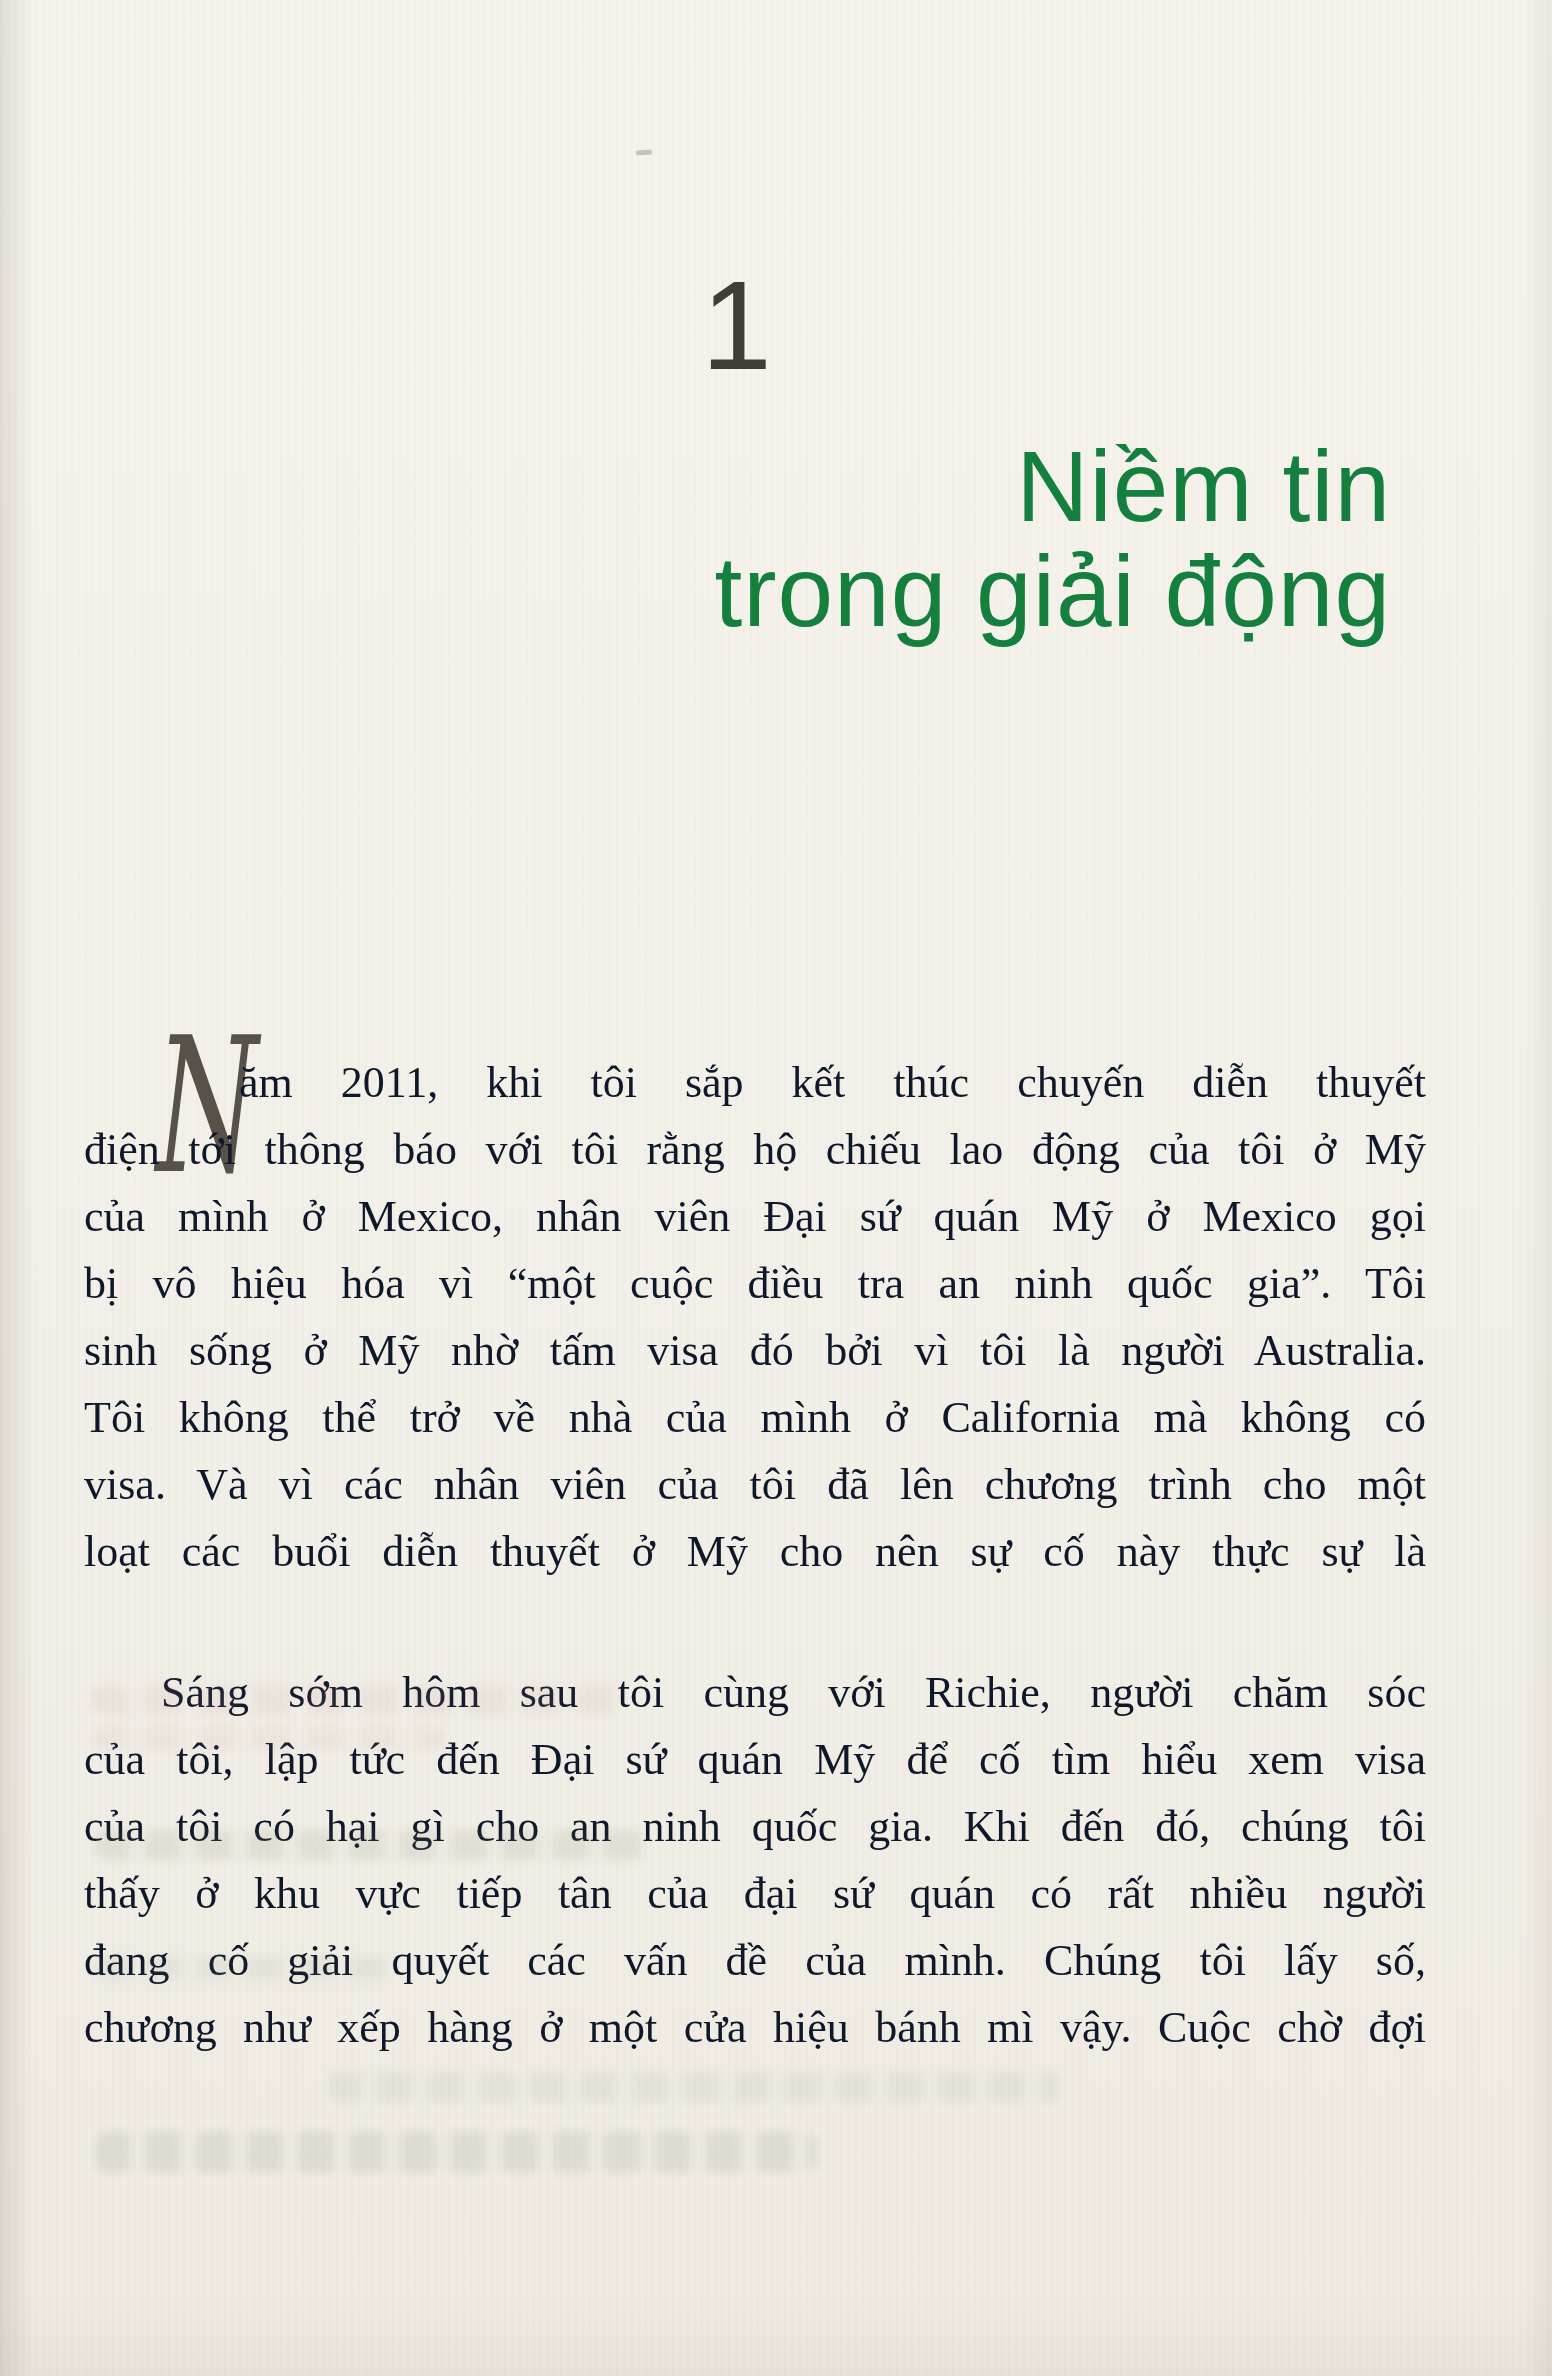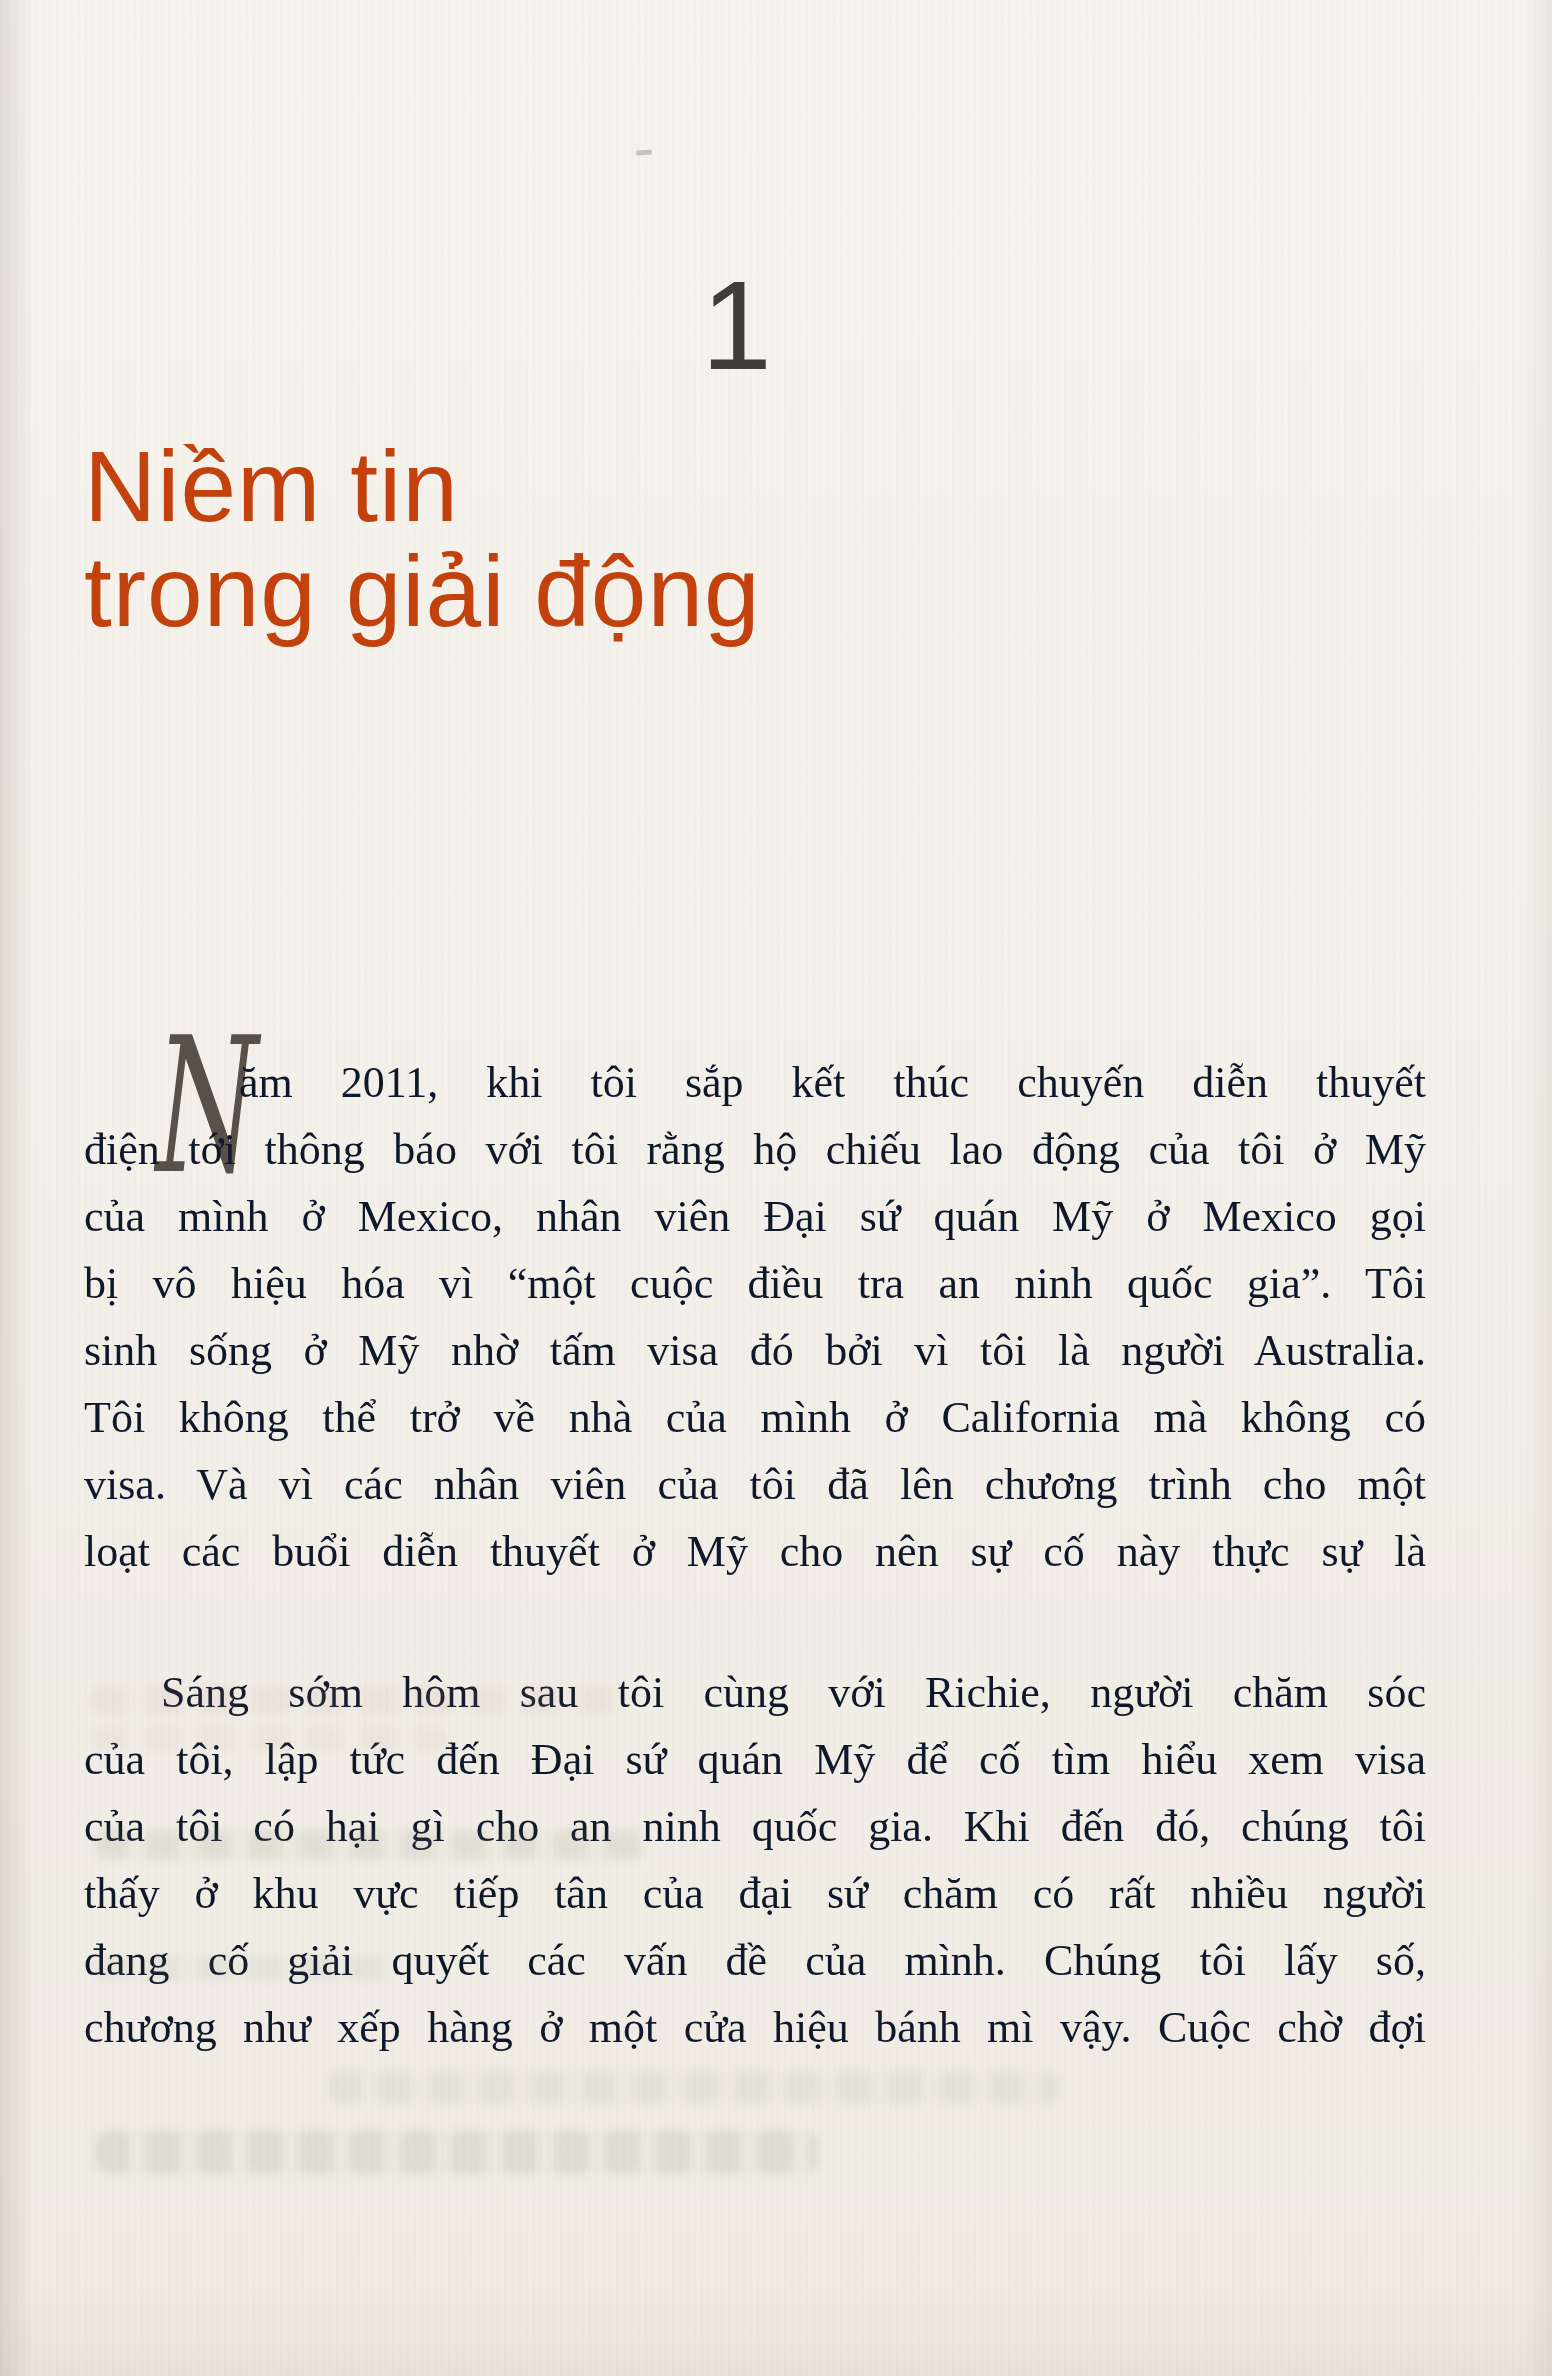--- a/index.html
+++ b/index.html
@@ -35,26 +35,26 @@
     font-size: 127px;
     line-height: 1;
     color: #403d37;
     letter-spacing: 2px;
   }
 
   .chapter-title {
     position: absolute;
     left: 84px; width: 1307px;
     top: 434px;
-    text-align: left;
+    text-align: right;
     font-family: "Liberation Sans", sans-serif;
     font-weight: 300;
     font-size: 100px;
     line-height: 105px;
-    color: #c2410c;
+    color: #15803d;
     letter-spacing: 1px;
   }
 
   .text-block {
     position: absolute;
     left: 84px;
     top: 1049px;
     width: 1342px;
     font-size: 44px;
     line-height: 67px;
@@ -131,21 +131,21 @@
     <div class="line">visa. Và vì các nhân viên của tôi đã lên chương trình cho một</div>
     <div class="line">loạt các buổi diễn thuyết ở Mỹ cho nên sự cố này thực sự là</div>
   </div>
 
   <div class="para-gap"></div>
 
   <div>
     <div class="line indent">Sáng sớm hôm sau tôi cùng với Richie, người chăm sóc</div>
     <div class="line">của tôi, lập tức đến Đại sứ quán Mỹ để cố tìm hiểu xem visa</div>
     <div class="line">của tôi có hại gì cho an ninh quốc gia. Khi đến đó, chúng tôi</div>
-    <div class="line">thấy ở khu vực tiếp tân của đại sứ chăm có rất nhiều người</div>
+    <div class="line">thấy ở khu vực tiếp tân của đại sứ quán có rất nhiều người</div>
     <div class="line">đang cố giải quyết các vấn đề của mình. Chúng tôi lấy số,</div>
     <div class="line">chương như xếp hàng ở một cửa hiệu bánh mì vậy. Cuộc chờ đợi</div>
   </div>
 </div>
 
 <div class="smudge pink s1"></div>
 <div class="smudge pink s2"></div>
 <div class="smudge green s3"></div>
 <div class="smudge green s4"></div>
 <div class="smudge green s5"></div>

